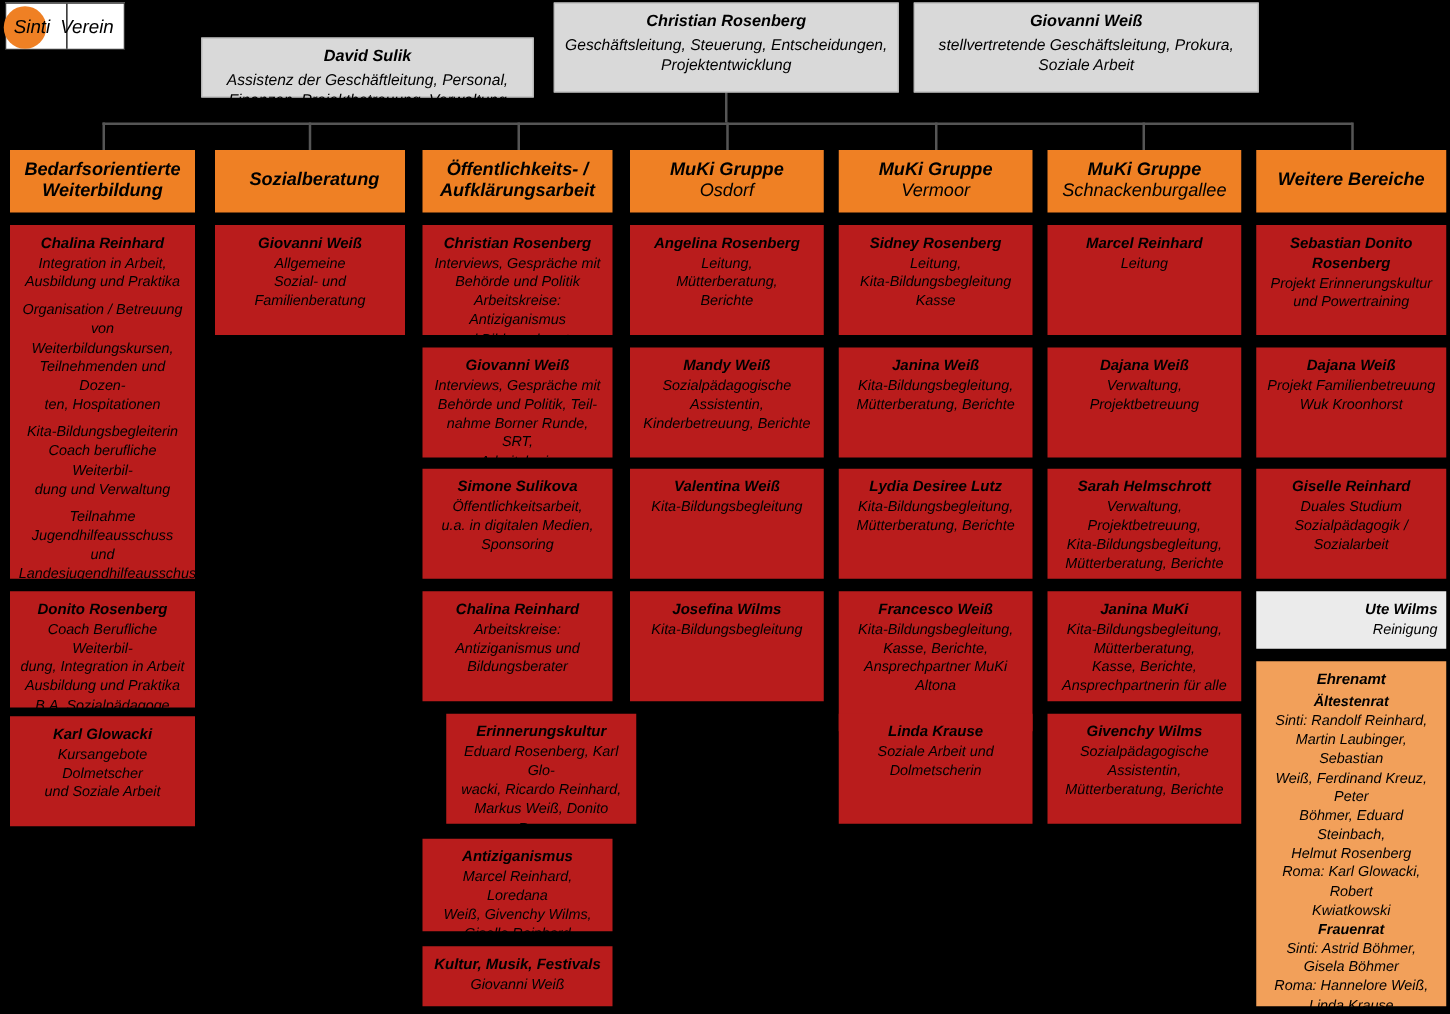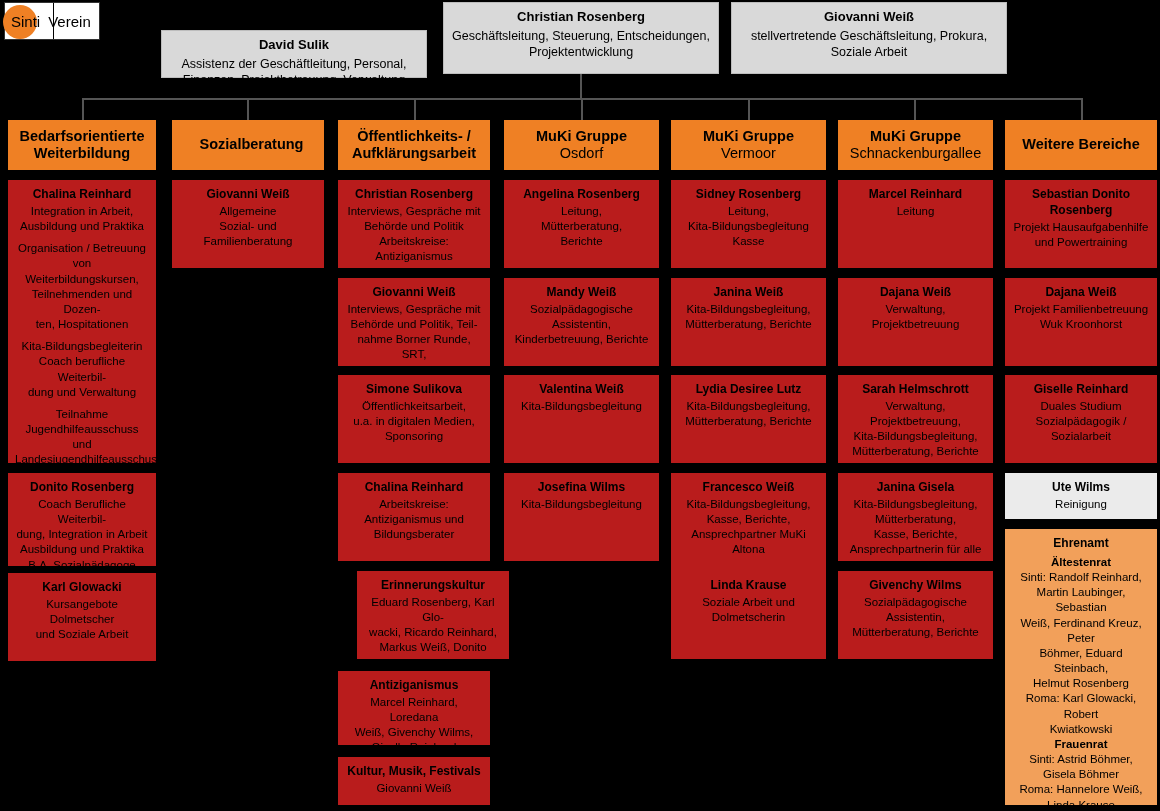--- a/index.html
+++ b/index.html
@@ -7,20 +7,21 @@
     margin: 0; padding: 0;
     background: #000;
     font-family: "Liberation Sans", sans-serif;
   }
   #page {
     position: relative;
     width: 1160px;
     height: 811px;
     background: #000;
     overflow: hidden;
+    font-style: italic;
   }
   .logo {
     position: absolute;
     left: 4px; top: 2px;
     width: 96px; height: 38px;
     background: #fff;
     border: 1px solid #333;
     display: flex; align-items: center;
   }
   .logo .circle {
@@ -319,50 +320,50 @@
     <span>Projektbetreuung</span>
   </div>
   <div class="cell" style="left:838px; top:375px; width:155px; height:88px;">
     <span class="nm">Sarah Helmschrott</span>
     <span>Verwaltung,</span><br>
     <span>Projektbetreuung,</span><br>
     <span>Kita-Bildungsbegleitung,</span><br>
     <span>Mütterberatung, Berichte</span>
   </div>
   <div class="cell" style="left:838px; top:473px; width:155px; height:88px;">
-    <span class="nm">Janina Gisela</span>
+    <span class="nm">Janina MuKi</span>
     <span>Kita-Bildungsbegleitung,</span><br>
     <span>Mütterberatung,</span><br>
     <span>Kasse, Berichte,</span><br>
     <span>Ansprechpartnerin für alle</span>
   </div>
   <div class="cell" style="left:838px; top:571px; width:155px; height:88px;">
     <span class="nm">Givenchy Wilms</span>
     <span>Sozialpädagogische</span><br>
     <span>Assistentin,</span><br>
     <span>Mütterberatung, Berichte</span>
   </div>
 
   <div class="cell" style="left:1005px; top:180px; width:152px; height:88px;">
     <span class="nm">Sebastian Donito Rosenberg</span>
-    <span>Projekt Hausaufgabenhilfe</span><br>
+    <span>Projekt Erinnerungskultur</span><br>
     <span>und Powertraining</span>
   </div>
   <div class="cell" style="left:1005px; top:278px; width:152px; height:88px;">
     <span class="nm">Dajana Weiß</span>
     <span>Projekt Familienbetreuung</span><br>
     <span>Wuk Kroonhorst</span>
   </div>
   <div class="cell" style="left:1005px; top:375px; width:152px; height:88px;">
     <span class="nm">Giselle Reinhard</span>
     <span>Duales Studium</span><br>
     <span>Sozialpädagogik /</span><br>
     <span>Sozialarbeit</span>
   </div>
-  <div class="cell light" style="left:1005px; top:473px; width:152px; height:46px;">
+  <div class="cell light" style="left:1005px; top:473px; width:152px; height:46px;text-align:right;">
     <span class="nm">Ute Wilms</span>
     <span>Reinigung</span>
   </div>
 
   <div class="cell orange" style="left:1005px; top:529px; width:152px; height:276px;">
     <span class="hd">Ehrenamt</span>
     <span class="sub">Ältestenrat</span>
     <span>Sinti: Randolf Reinhard,</span><br>
     <span>Martin Laubinger, Sebastian</span><br>
     <span>Weiß, Ferdinand Kreuz, Peter</span><br>

